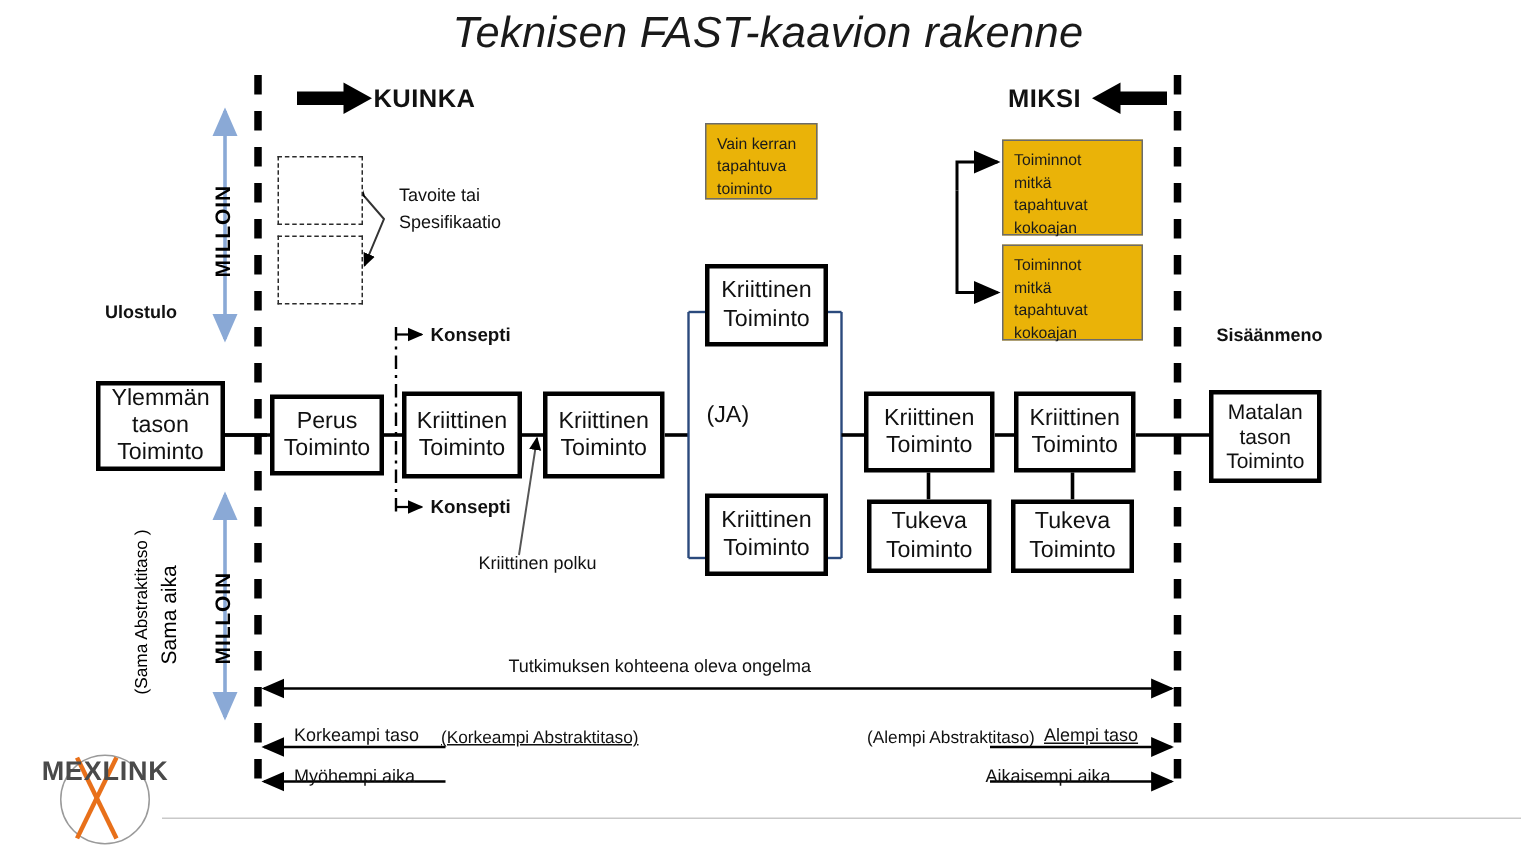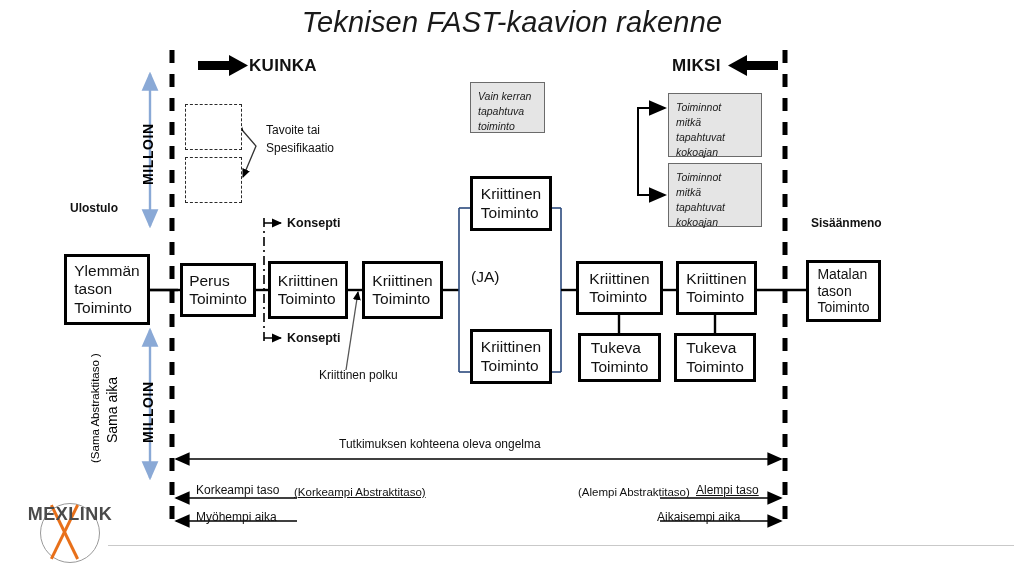--- a/index.html
+++ b/index.html
@@ -8,28 +8,28 @@
   #stage{position:absolute;left:0;top:0;width:1024px;height:576px;}
   svg#layer{position:absolute;left:0;top:0;width:1024px;height:576px;}
 
   .abs{position:absolute;}
 
   .title{left:0;top:6px;width:1024px;text-align:center;font-style:italic;
          font-size:29px;letter-spacing:.2px;color:#1a1a1a;}
 
   
   .box{position:absolute;border:3px solid #000;background:#fff;
-       display:flex;align-items:center;justify-content:center;
+       display:flex;align-items:center;justify-content:center;text-align:center;
        font-size:15.5px;line-height:1.18;color:#111;box-sizing:border-box;}
   .box span{display:block;}
 
   
-  .note{position:absolute;border:1.3px solid #6b6b6b;background:#e5e5e5;
+  .note{position:absolute;border:1.3px solid #6b6b6b;background:#eab308;
         font-size:10.5px;line-height:1.42;color:#1a1a1a;
-        padding:6px 7px;box-sizing:border-box;font-style:italic;}
+        padding:6px 7px;box-sizing:border-box;}
 
   .dashbox{position:absolute;border:1.6px dashed #2b2b2b;background:#fff;box-sizing:border-box;}
 
   .lbl{position:absolute;font-size:12px;color:#111;white-space:nowrap;}
   .lbl.bold{font-weight:bold;}
   .lbl.small{font-size:11.5px;}
   .lbl.cap{font-weight:bold;font-size:17px;letter-spacing:.3px;}
   .lbl.konsepti{font-weight:bold;font-size:12.5px;}
 
   .vlabel{position:absolute;font-weight:bold;font-size:14px;letter-spacing:.6px;
@@ -172,21 +172,21 @@
     <div>mitkä</div>
     <div>tapahtuvat</div>
     <div>kokoajan</div>
   </div>
 
   <div class="abs lbl konsepti" style="left:287px;top:216px;">Konsepti</div>
   <div class="abs lbl konsepti" style="left:287px;top:331px;">Konsepti</div>
 
   <div class="abs lbl" style="left:319px;top:368px;">Kriittinen polku</div>
 
-  <div class="box" style="left:64px;top:254px;width:86px;height:71px;">
+  <div class="box" style="left:64px;top:254px;width:86px;height:60px;">
     <div>
       <span>Ylemmän</span>
       <span>tason</span>
       <span>Toiminto</span>
     </div>
   </div>
 
   <div class="box" style="left:180px;top:263px;width:76px;height:54px;">
     <div>
       <span>Perus</span>

